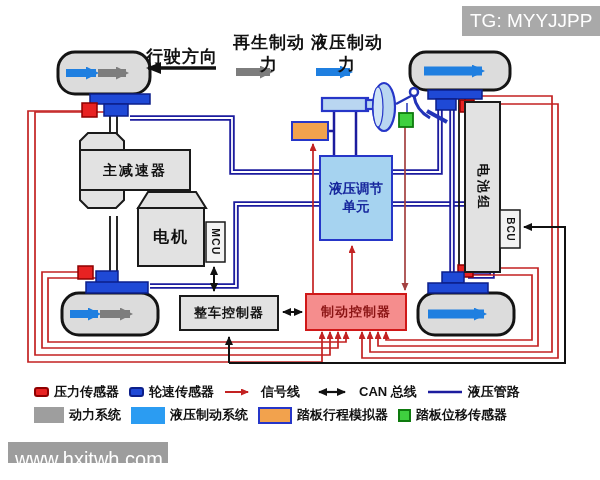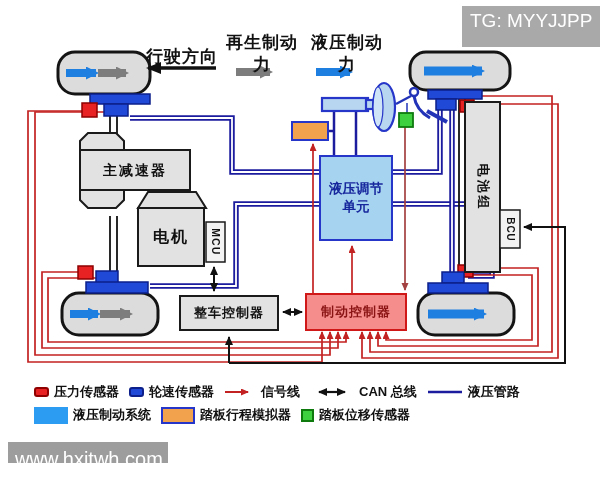--- a/index.html
+++ b/index.html
@@ -11,21 +11,21 @@
   .vert span{transform:rotate(90deg);white-space:nowrap;display:block;}
   #lab-hcu{color:var(--hcu-text,#16269c);font-size:13.5px;padding:0 6px;box-sizing:border-box;}
   #lab-bc{color:#8b1515;font-size:13px;letter-spacing:1px;}
   #lab-vcu{font-size:13px;letter-spacing:1px;}
   #lab-reducer{font-size:14px;letter-spacing:2px;}
   #lab-motor{font-size:16px;letter-spacing:2px;}
   #lab-mcu span{font-size:10.5px;letter-spacing:1px;}
   #lab-batt span{font-size:13px;letter-spacing:3px;}
   #lab-bcu span{font-size:10px;letter-spacing:1px;}
   .dirlab{font-size:17px;letter-spacing:1px;}
-  #tg-badge{position:absolute;left:462px;top:6px;width:138px;height:41px;background:#a9a9a9;
+  #tg-badge{position:absolute;left:462px;top:6px;width:138px;height:30px;background:#a9a9a9;
             color:#fff;font-size:19px;line-height:30px;padding-left:8px;box-sizing:border-box;
             font-weight:normal;}
   #watermark{position:absolute;left:8px;top:442px;width:160px;height:21px;
              background:rgba(152,152,152,.95);color:#fff;font-size:20px;line-height:34px;
              padding-left:7px;box-sizing:border-box;}
   .leg-row{position:absolute;left:34px;display:flex;align-items:flex-start;}
   #leg-row1{top:383px;}
   #leg-row2{top:406px;}
   .leg-item{display:flex;align-items:center;gap:5px;margin-right:10px;font-size:13px;font-weight:bold;color:#111;}
   .sw{display:inline-block;box-sizing:border-box;}
@@ -178,21 +178,21 @@
   <line class="pedal" x1="427" y1="111" x2="447" y2="122" stroke-width="4"></line>
   <line class="pedal" x1="407" y1="103" x2="407" y2="113" stroke-width="1.5"></line>
   <rect x="399" y="113" width="14" height="14" fill="#3fd03f" stroke="#0e7a0e" stroke-width="1.8"></rect>
   <rect x="292" y="122" width="36" height="18" fill="#f2a24d" stroke="#2636c8" stroke-width="2"></rect>
 
   <rect class="graybox" x="465" y="102" width="35" height="170"></rect>
   <rect x="500" y="210" width="20" height="38" fill="#f2f2f2" stroke="#1a1a1a" stroke-width="1.5"></rect>
 </svg>
 
 <div class="lbl dirlab" id="lab-drive" style="left:146px;top:49px;width:72px;height:16px;">行驶方向</div>
-<div class="lbl dirlab" id="lab-regen" style="left:221px;top:46px;width:82px;height:16px;">再生制动力</div>
+<div class="lbl dirlab" id="lab-regen" style="left:228px;top:46px;width:82px;height:16px;">再生制动力</div>
 <div class="lbl dirlab" id="lab-hydf" style="left:306px;top:46px;width:82px;height:16px;">液压制动力</div>
 
 <div class="lbl" id="lab-reducer" style="left:80px;top:150px;width:110px;height:40px;">主减速器</div>
 <div class="lbl" id="lab-motor" style="left:138px;top:208px;width:66px;height:58px;">电机</div>
 <div class="lbl vert" id="lab-mcu" style="left:206px;top:222px;width:19px;height:40px;">
       <span>MCU</span>
     </div>
 <div class="lbl" id="lab-bc" style="left:306px;top:294px;width:100px;height:36px;">制动控制器</div>
 <div class="lbl" id="lab-vcu" style="left:180px;top:296px;width:98px;height:34px;">整车控制器</div>
 <div class="lbl" id="lab-hcu" style="left:320px;top:156px;width:72px;height:84px;">液压调节单元</div>
@@ -230,20 +230,24 @@
   <div class="leg-item">
     <svg width="36" height="6">
           <line x1="1" y1="3" x2="35" y2="3" stroke="#1c1c9e" stroke-width="2.5"></line>
         </svg>
     <span>液压管路</span>
   </div>
 </div>
 
 <div class="leg-row" id="leg-row2">
   <div class="leg-item">
+    <span class="sw sw-power"></span>
+    <span>动力系统</span>
+  </div>
+  <div class="leg-item">
     <span class="sw sw-hydbrake"></span>
     <span>液压制动系统</span>
   </div>
   <div class="leg-item">
     <span class="sw sw-simulator"></span>
     <span>踏板行程模拟器</span>
   </div>
   <div class="leg-item">
     <span class="sw sw-pedalsensor"></span>
     <span>踏板位移传感器</span>

